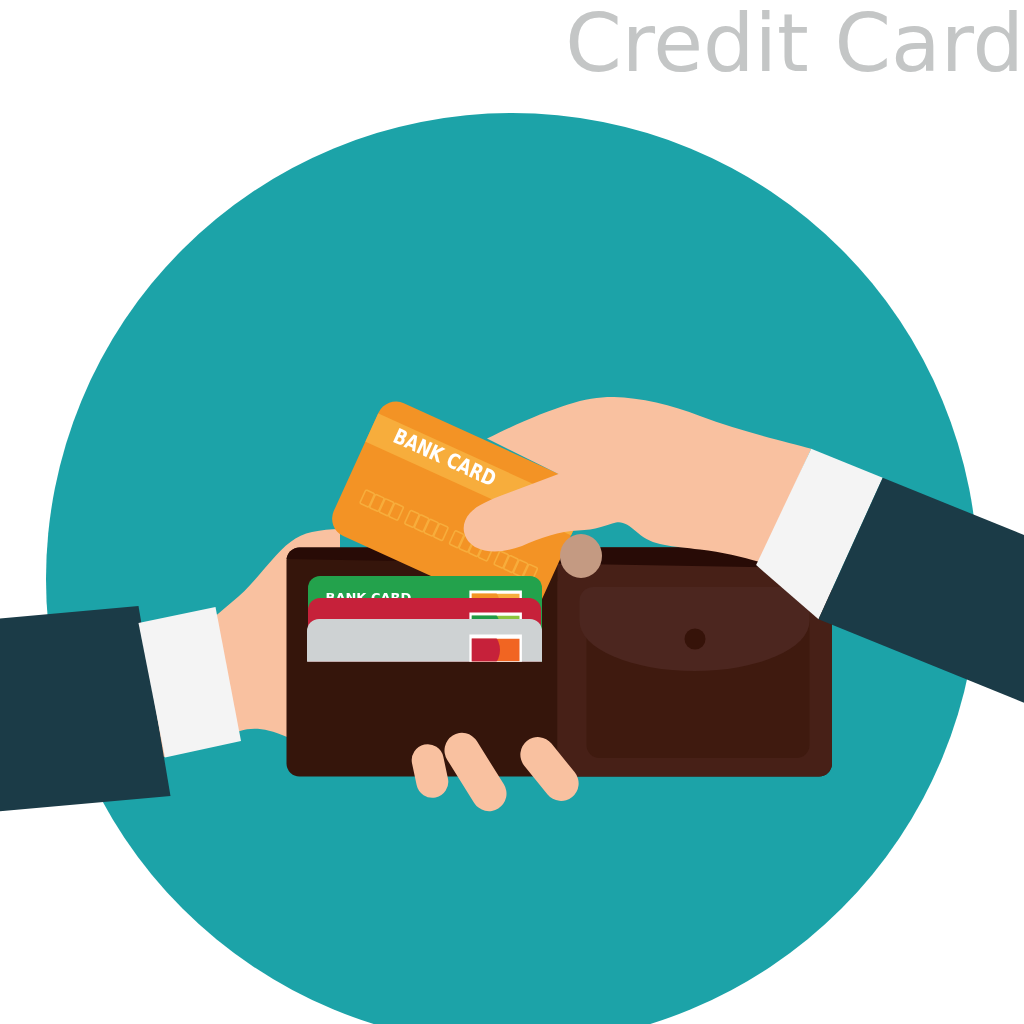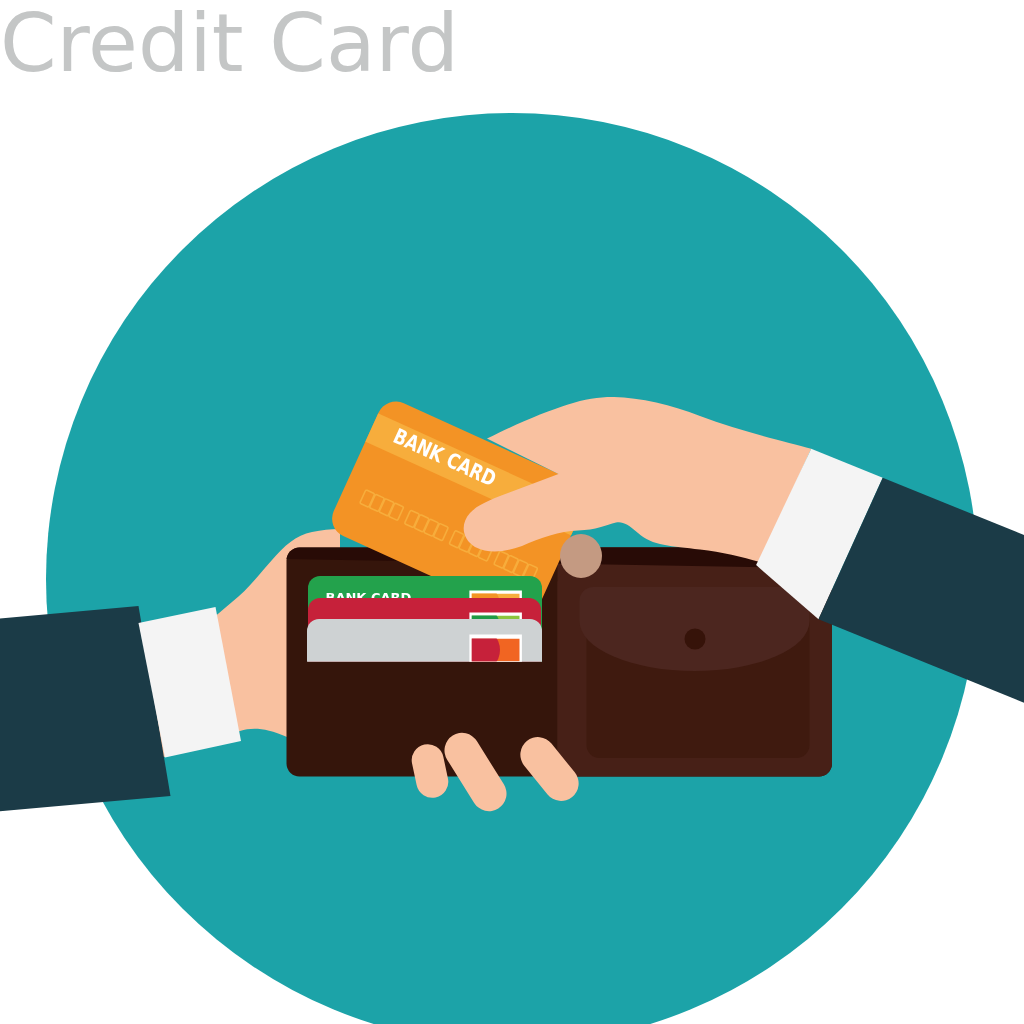--- a/index.html
+++ b/index.html
@@ -1,18 +1,18 @@
 <!DOCTYPE html>
 <html><head>
 <meta charset="utf-8">
 <style>
   html,body{margin:0;padding:0;width:1024px;height:1024px;background:transparent;overflow:hidden;}
   #stage{position:relative;width:1024px;height:1024px;overflow:hidden;}
   svg#art{display:block;position:absolute;top:0;left:0}
-  #title{position:absolute;left:0;top:3px;width:1024px;text-align:left;
+  #title{position:absolute;left:0;top:3px;width:1024px;text-align:right;
     font-family:"DejaVu Sans","Liberation Sans",sans-serif;font-size:81px;font-weight:400;
     color:#c4c6c6;line-height:1;white-space:nowrap;}
 </style>
 </head>
 <body>
 
 <div id="stage">
   <svg id="art" width="1024" height="1024" viewBox="0 0 1024 1024" xmlns="http://www.w3.org/2000/svg">
 
     <circle cx="512" cy="579" r="466" fill="#1ca3a8"></circle>

